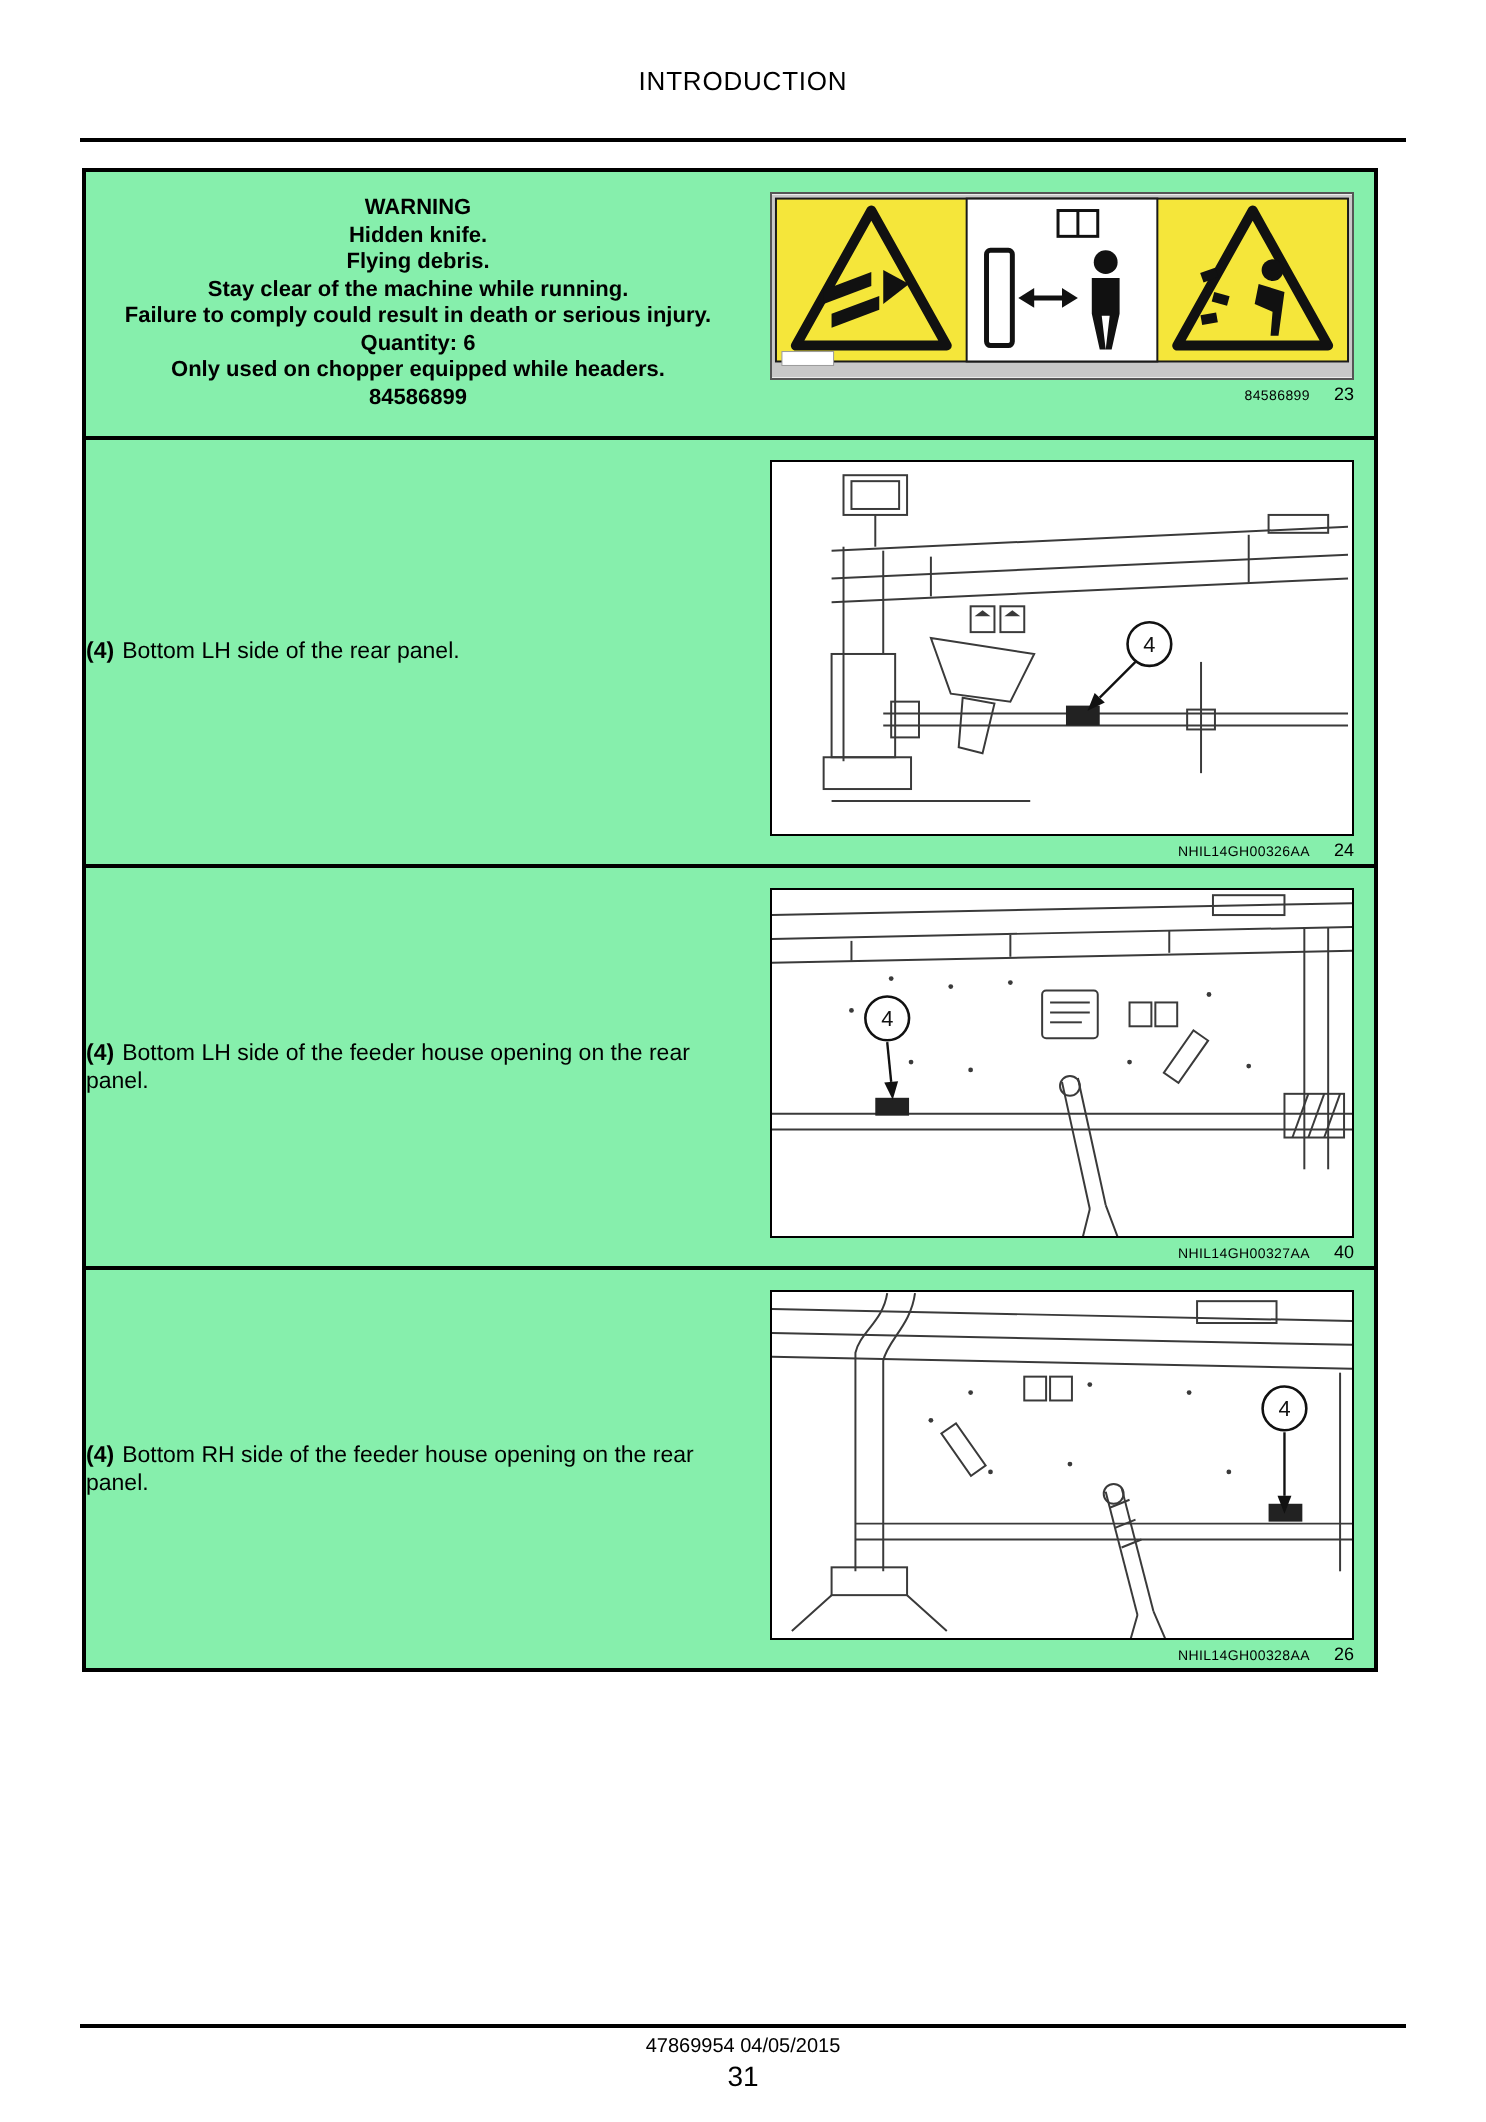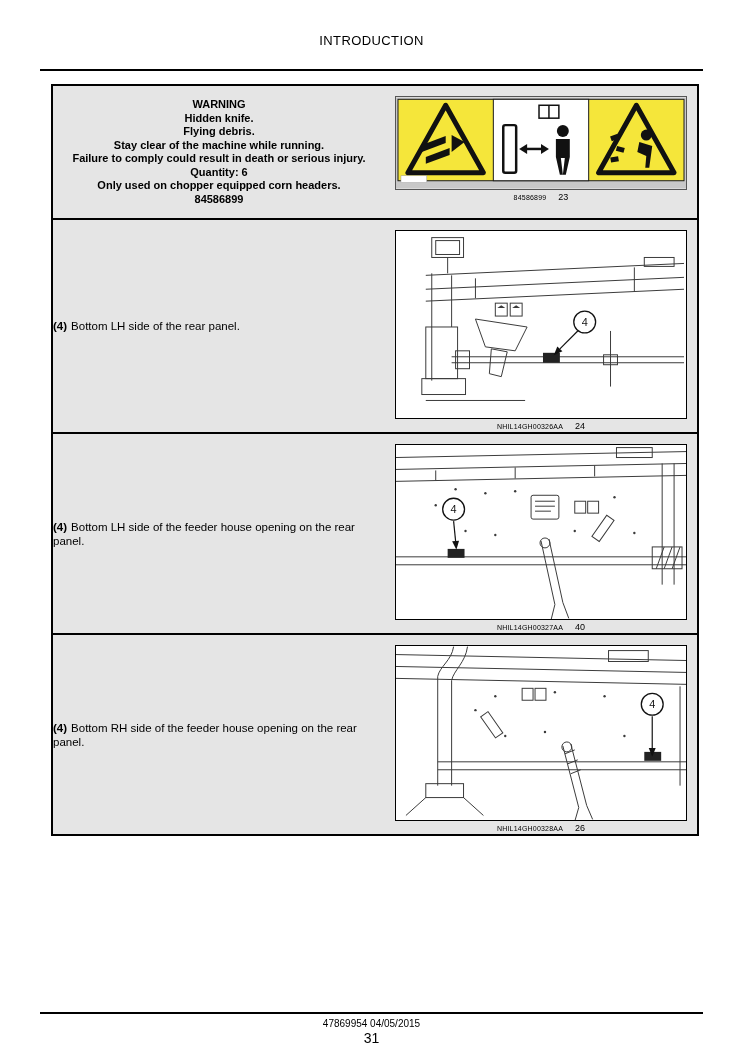--- a/index.html
+++ b/index.html
@@ -13,22 +13,22 @@
   }
   .page { position:relative; width:743px; height:1061px; background:#fff; }
 
   .header-title {
     position:absolute; top:33px; left:0; width:100%;
     text-align:center; font-size:13px; letter-spacing:.4px;
   }
   .header-rule { position:absolute; top:69px; left:40px; right:40px; height:2px; background:#000; }
 
   .doc-table {
-    position:absolute; left:51px; top:84px; width:648px;
-    border:2px solid #000; background:#e5e5e5;
+    position:absolute; left:41px; top:84px; width:648px;
+    border:2px solid #000; background:#86efac;
   }
   .trow { display:flex; border-bottom:2px solid #000; }
   .trow:last-child { border-bottom:none; }
   .row-warning { height:134px; }
   .row-fig1 { height:214px; }
   .row-fig2 { height:201px; }
   .row-fig3 { height:199px; }
 
   .cell-text {
     flex:1; display:flex; flex-direction:column; justify-content:center;
@@ -44,21 +44,21 @@
   .cell-fig {
     width:312px; display:flex; flex-direction:column;
     align-items:center; justify-content:flex-start; padding-top:10px;
   }
   .fig-box {
     width:292px; border:1px solid #000; background:#fff; overflow:hidden;
     line-height:0;
   }
   .decal-box { border:1px solid #555; }
   .fig-caption {
-    width:292px; display:flex; justify-content:center; align-items:baseline;
+    width:292px; display:flex; justify-content:flex-end; align-items:baseline;
     gap:12px; margin-top:2px; line-height:10px;
   }
   .fig-caption .code { font-size:7px; letter-spacing:.2px; }
   .fig-caption .num  { font-size:9px; }
 
   .footer-rule { position:absolute; top:1012px; left:40px; right:40px; height:2px; background:#000; }
   .footer-ref {
     position:absolute; top:1018px; left:0; width:100%;
     text-align:center; font-size:10px;
   }
@@ -79,21 +79,21 @@
   <div class="doc-table">
 
     <div class="trow row-warning">
       <div class="cell-text warning-text">
         <div>WARNING</div>
         <div>Hidden knife.</div>
         <div>Flying debris.</div>
         <div>Stay clear of the machine while running.</div>
         <div>Failure to comply could result in death or serious injury.</div>
         <div>Quantity: 6</div>
-        <div>Only used on chopper equipped corn headers.</div>
+        <div>Only used on chopper equipped while headers.</div>
         <div>84586899</div>
       </div>
       <div class="cell-fig">
         <div class="fig-box decal-box">
           <svg width="290" height="92" viewBox="0 0 292 92">
             <rect x="0" y="0" width="292" height="92" fill="#c8c8c8"></rect>
             <rect x="2" y="2" width="288" height="82" fill="#f5e63a" stroke="#1a1a1a" stroke-width="1"></rect>
             <rect x="98" y="2" width="96" height="82" fill="#ffffff" stroke="#1a1a1a" stroke-width="1"></rect>
             <g>
               <path d="M50 8 L12 76 L88 76 Z" fill="#f5e63a" stroke="#111" stroke-width="5" stroke-linejoin="round"></path>

